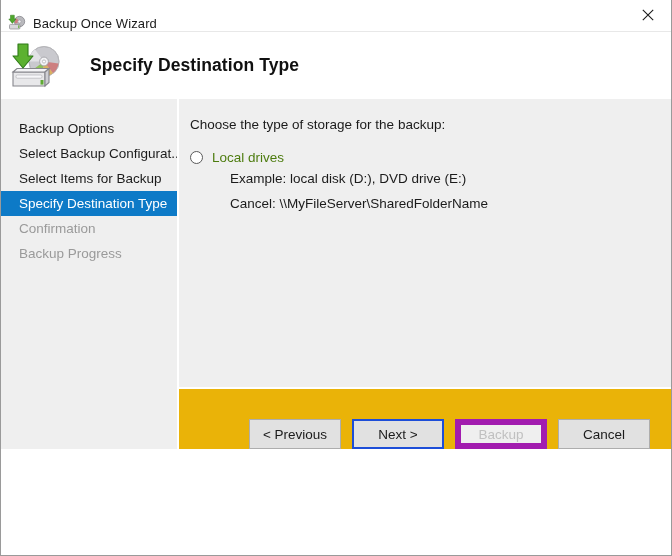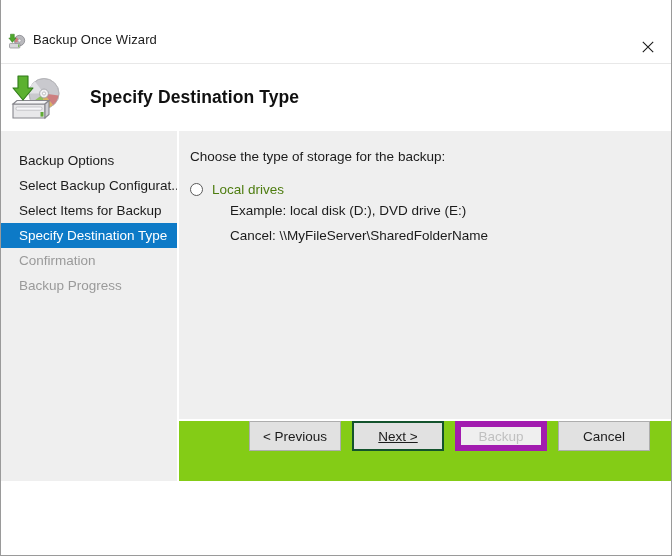--- a/index.html
+++ b/index.html
@@ -22,23 +22,22 @@
     background: #ffffff;
     overflow: hidden;
   }
 
   
   .titlebar {
     position: relative;
     height: 31px;
     background: #ffffff;
     display: flex;
-    align-items: flex-start;
+    align-items: flex-end;
     border-bottom: 1px solid #e8e8e8;
-    margin-top: 32px;
   }
   .titlebar-icon {
     width: 18px;
     height: 18px;
     margin-left: 7px;
     margin-right: 7px;
     flex: 0 0 auto;
     position: relative;
   }
   .titlebar-title {
@@ -176,44 +175,43 @@
     font-size: 13.5px;
     color: #1b1b1b;
     margin: 5px 0 0 40px;
   }
 
   
   .footer {
     flex: 0 0 auto;
     height: 62px;
     border-top: 2px solid #ffffff;
-    background: #84cc16;
-    display: flex;
-    align-items: flex-start;
+    background: #eab308;
+    display: flex;
+    align-items: flex-end;
     justify-content: flex-end;
     padding-right: 21px;
     box-sizing: border-box;
   }
   .btn {
     width: 92px;
     height: 30px;
     margin-left: 11px;
     background: #e1e1e1;
     border: 1px solid #adadad;
     color: #1b1b1b;
     font-family: "Liberation Sans", sans-serif;
     font-size: 13.5px;
     cursor: default;
     box-sizing: border-box;
     padding: 0;
   }
   .btn.focused {
-    border: 2px solid #14532d;
+    border: 2px solid #1d4ed8;
     background: #e1e1e1;
-    text-decoration: underline;
   }
   .btn.disabled {
     background: #efefef;
     border: 6px solid #a21caf;
     color: #c0c0c0;
   }
 </style>
 </head>
 <body>
 

